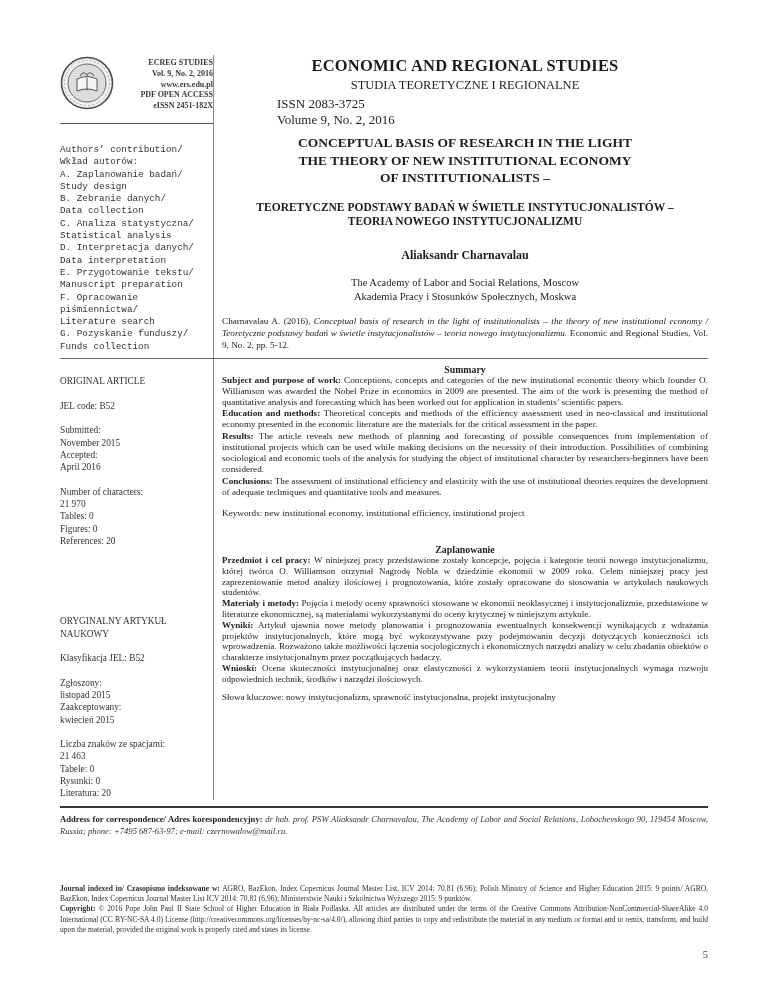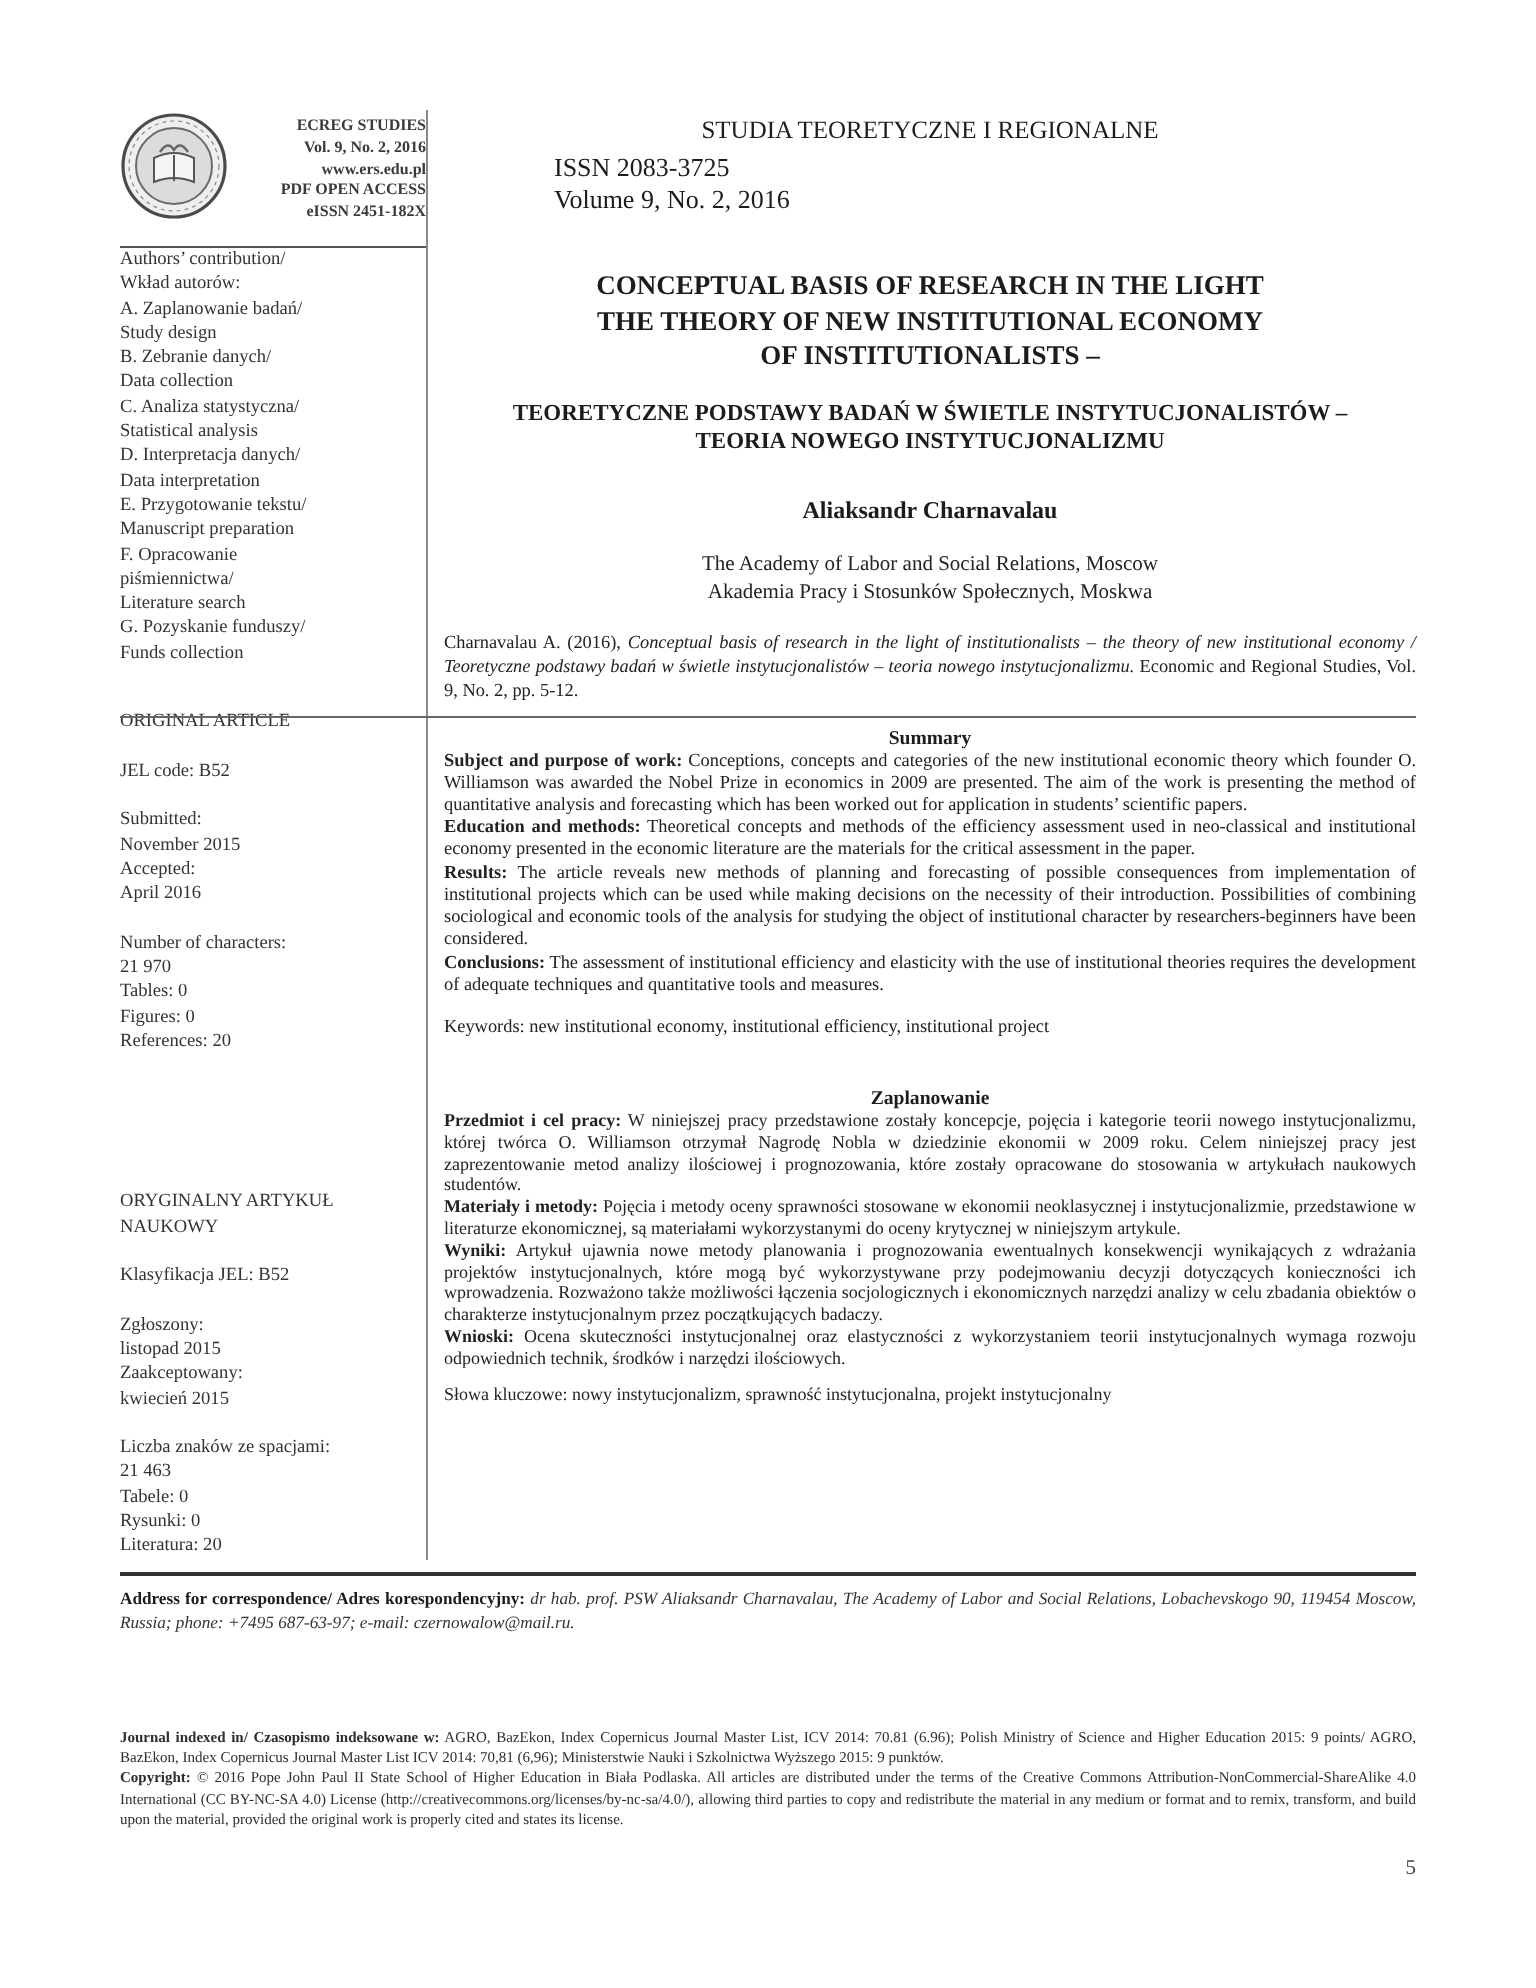--- a/index.html
+++ b/index.html
@@ -20,21 +20,21 @@
     display:flex;align-items:flex-start;gap:4px;padding-bottom:2px;
   }
   .seal{width:54px;height:54px;flex-shrink:0;margin-top:1px;}
   .logo-caption{
     flex:1;text-align:right;font-size:8px;line-height:1.35;color:#3a3a3a;
     font-weight:bold;padding-top:3px;
   }
   .logo-caption .side-line{min-height:0;}
   .side-block{font-size:9.3px;line-height:1.32;color:#333;}
   .side-line{min-height:12.3px;white-space:nowrap;}
-  .contribution{margin-top:0;}
+  .contribution{margin-top:20px;font-family:Liberation Mono, monospace;}
   .info-en{margin-top:22px;}
   .info-pl{margin-top:68px;}
   
   .right{
     flex:1;border-left:1px solid #8a8a8a;padding-left:8px;position:relative;
     min-width:0;
   }
   .journal-head{height:66px;text-align:center;padding-top:1px;}
   .journal-title{font-size:16.5px;font-weight:bold;letter-spacing:.2px;color:#1c1c1c;}
   .journal-subtitle{font-size:12.5px;margin-top:2px;color:#1c1c1c;}
@@ -158,20 +158,21 @@
           <div class="side-line">21 463</div>
           <div class="side-line">Tabele: 0</div>
           <div class="side-line">Rysunki: 0</div>
           <div class="side-line">Literatura: 20</div>
         </div>
     </aside>
 
     <div class="right">
 
       <header class="journal-head">
+        <div class="journal-title">ECONOMIC AND REGIONAL STUDIES</div>
         <div class="journal-subtitle">STUDIA TEORETYCZNE I REGIONALNE</div>
         <div class="issn-row">
           <span>ISSN 2083-3725</span>
           <span>Volume 9, No. 2, 2016</span>
         </div>
       </header>
 
       <div class="title-en">
           <div class="side-line">CONCEPTUAL BASIS OF RESEARCH IN THE LIGHT</div>
           <div class="side-line">THE THEORY OF NEW INSTITUTIONAL ECONOMY</div>

